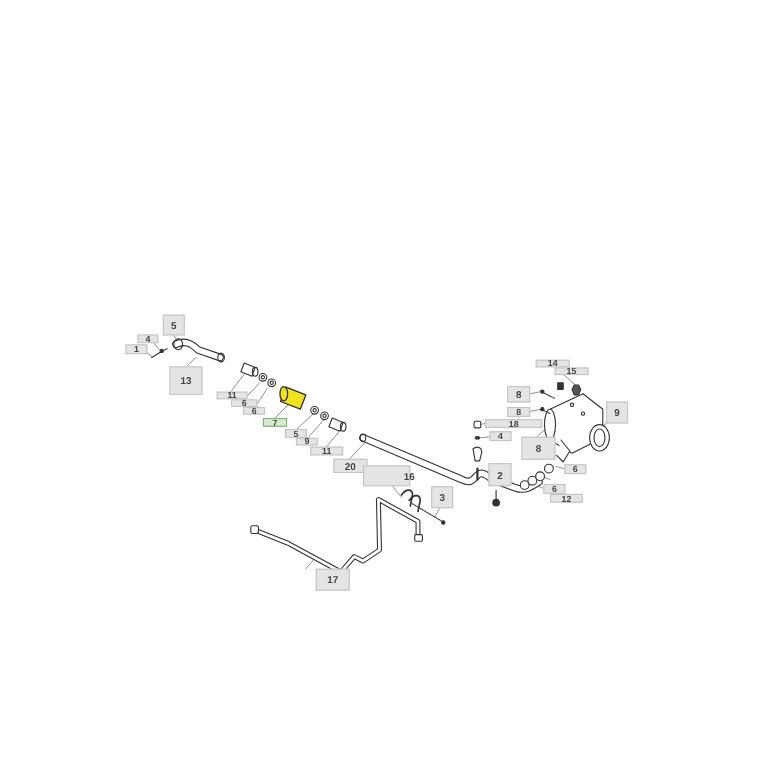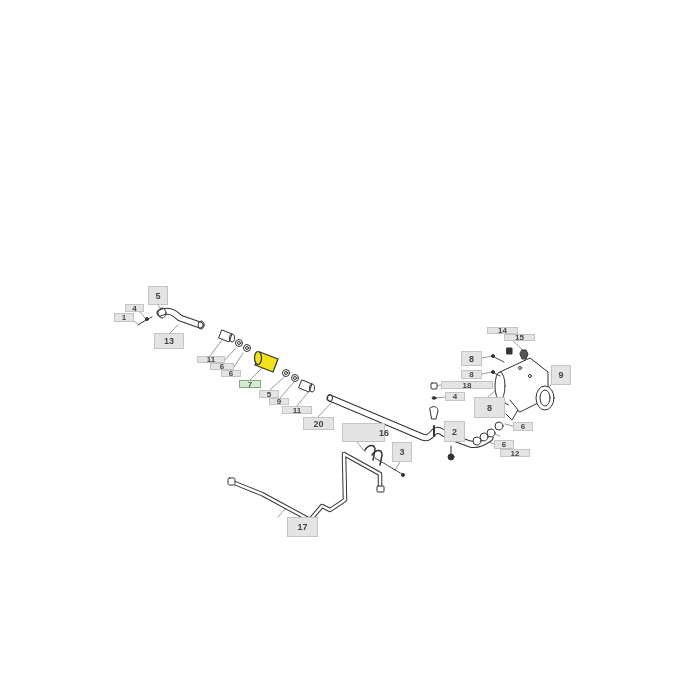--- a/index.html
+++ b/index.html
@@ -158,21 +158,21 @@
 <div id="callouts">
     <div class="callout big" style="left: 148px; top: 286px; width: 20px; height: 19px;">
       <span class="txt">5</span>
     </div>
     <div class="callout" style="left: 125px; top: 304px; width: 19px; height: 8px;">
       <span class="txt">4</span>
     </div>
     <div class="callout" style="left: 114px; top: 313px; width: 20px; height: 9px;">
       <span class="txt">1</span>
     </div>
-    <div class="callout big" style="left: 154px; top: 333px; width: 30px; height: 16px; justify-content: center;">
+    <div class="callout big" style="left: 154px; top: 333px; width: 30px; height: 26px; justify-content: center;">
       <span class="txt">13</span>
     </div>
     <div class="callout" style="left: 197px; top: 356px; width: 28px; height: 7px;">
       <span class="txt">11</span>
     </div>
     <div class="callout" style="left: 210px; top: 363px; width: 24px; height: 7px;">
       <span class="txt">6</span>
     </div>
     <div class="callout" style="left: 221px; top: 370px; width: 20px; height: 7px;">
       <span class="txt">6</span>
@@ -221,21 +221,21 @@
     </div>
     <div class="callout" style="left: 513px; top: 422px; width: 20px; height: 9px;">
       <span class="txt">6</span>
     </div>
     <div class="callout" style="left: 500px; top: 432px; width: 30px; height: 8px; margin-top: 17px;">
       <span class="txt">12</span>
     </div>
     <div class="callout" style="left: 494px; top: 440px; width: 20px; height: 9px;">
       <span class="txt">6</span>
     </div>
-    <div class="callout big" style="left: 342px; top: 423px; width: 31px; height: 19px; padding-left: 41px;">
+    <div class="callout big" style="left: 330px; top: 423px; width: 31px; height: 19px; padding-left: 41px;">
       <span class="txt">16</span>
     </div>
     <div class="callout big" style="left: 392px; top: 442px; width: 20px; height: 20px;">
       <span class="txt">3</span>
     </div>
     <div class="callout big" style="left: 262px; top: 517px; width: 31px; height: 20px; margin-left: 25px;">
       <span class="txt">17</span>
     </div>
   </div>
 

